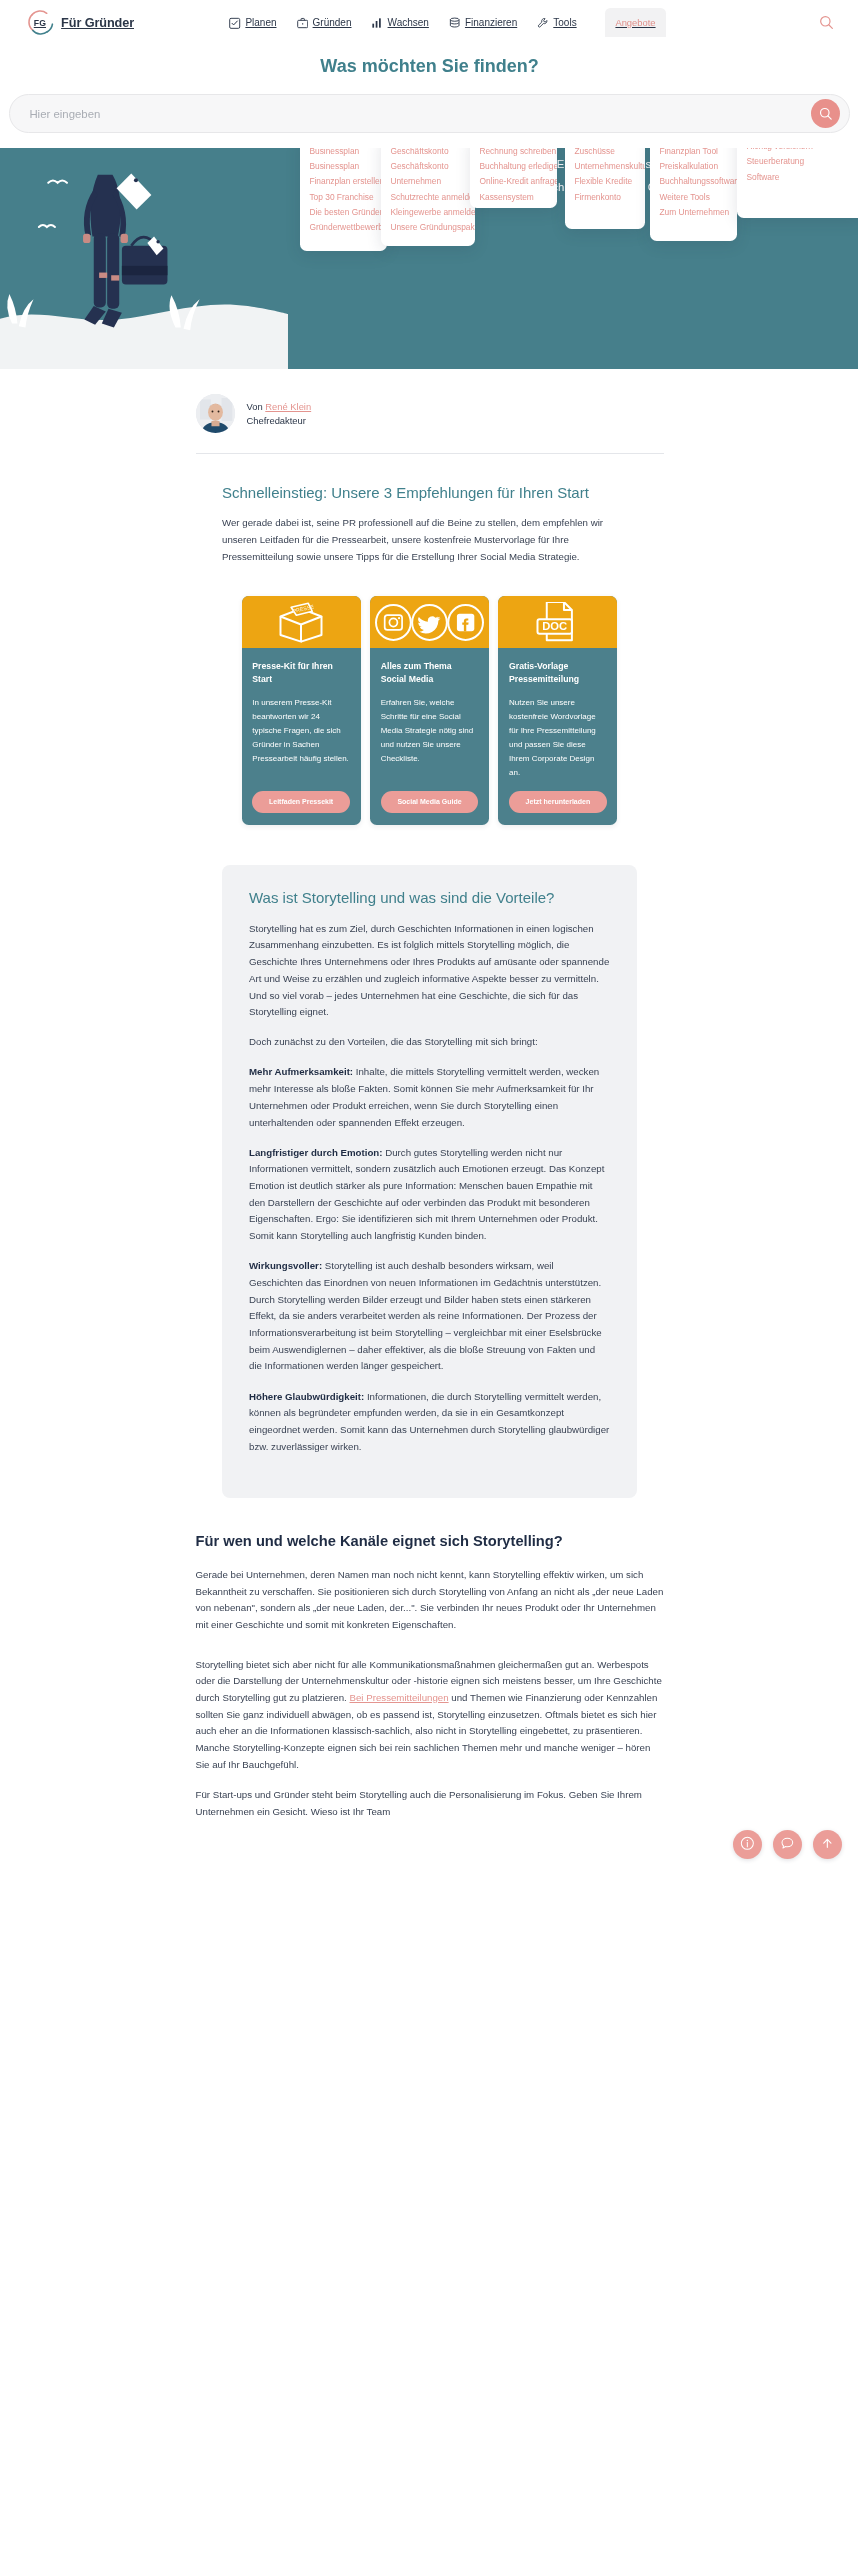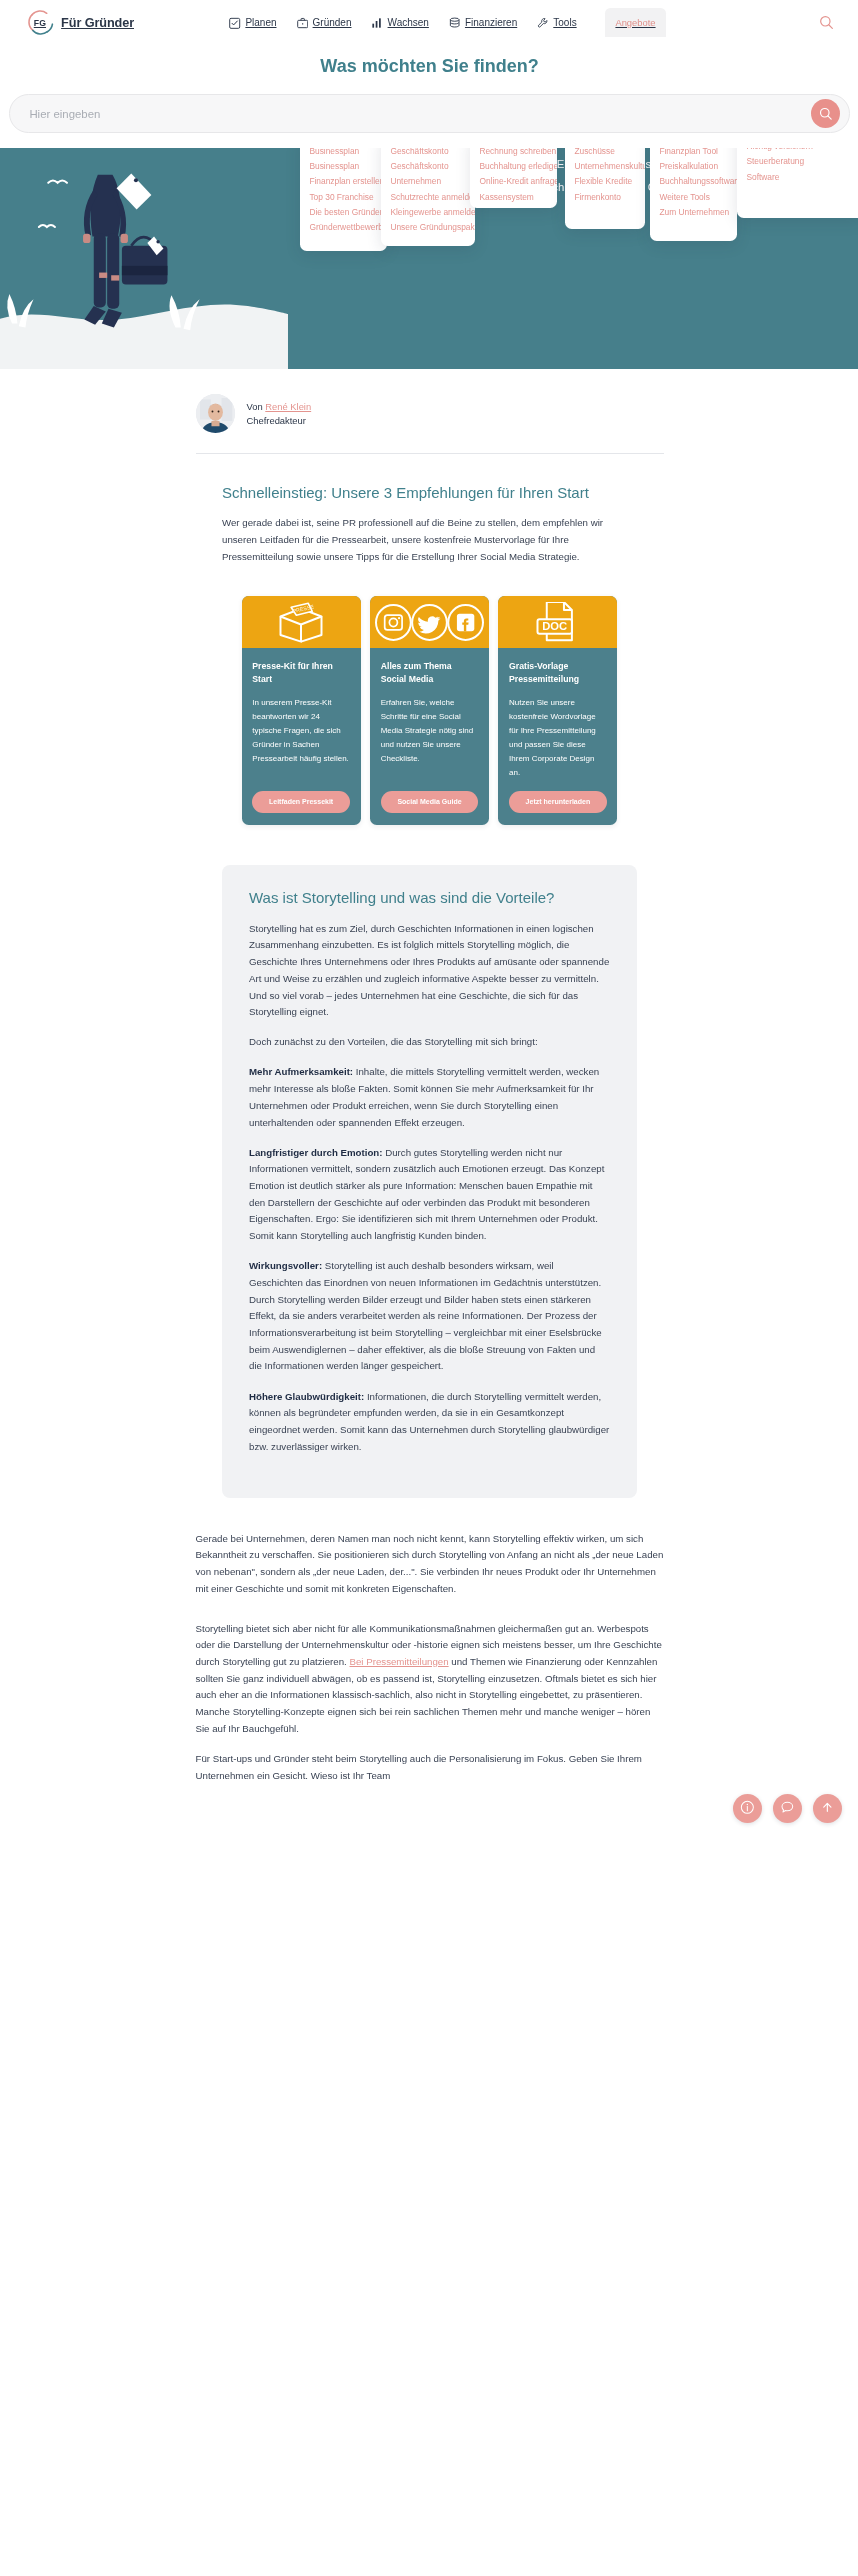--- a/index.html
+++ b/index.html
@@ -549,20 +549,21 @@
     </p>
     <p class="body lead">
       <strong>Wirkungsvoller:</strong><span> Storytelling ist auch deshalb besonders wirksam, weil Geschichten das Einordnen von neuen Informationen im Gedächtnis unterstützen. Durch Storytelling werden Bilder erzeugt und Bilder haben stets einen stärkeren Effekt, da sie anders verarbeitet werden als reine Informationen. Der Prozess der Informationsverarbeitung ist beim Storytelling – vergleichbar mit einer Eselsbrücke beim Auswendiglernen – daher effektiver, als die bloße Streuung von Fakten und die Informationen werden länger gespeichert.</span>
     </p>
     <p class="body lead">
       <strong>Höhere Glaubwürdigkeit:</strong><span> Informationen, die durch Storytelling vermittelt werden, können als begründeter empfunden werden, da sie in ein Gesamtkonzept eingeordnet werden. Somit kann das Unternehmen durch Storytelling glaubwürdiger bzw. zuverlässiger wirken.</span>
     </p>
   </section>
 
   <section class="wide">
+    <h2 class="dark">Für wen und welche Kanäle eignet sich Storytelling?</h2>
     <p class="body">Gerade bei Unternehmen, deren Namen man noch nicht kennt, kann Storytelling effektiv wirken, um sich Bekanntheit zu verschaffen. Sie positionieren sich durch Storytelling von Anfang an nicht als „der neue Laden von nebenan", sondern als „der neue Laden, der...". Sie verbinden Ihr neues Produkt oder Ihr Unternehmen mit einer Geschichte und somit mit konkreten Eigenschaften.</p>
     <p class="body" style="margin-top:23px;">
       <span>Storytelling bietet sich aber nicht für alle Kommunikationsmaßnahmen gleichermaßen gut an. Werbespots oder die Darstellung der Unternehmenskultur oder -historie eignen sich meistens besser, um Ihre Geschichte durch Storytelling gut zu platzieren. </span><a>Bei Pressemitteilungen</a><span> und Themen wie Finanzierung oder Kennzahlen sollten Sie ganz individuell abwägen, ob es passend ist, Storytelling einzusetzen. Oftmals bietet es sich hier auch eher an die Informationen klassisch-sachlich, also nicht in Storytelling eingebettet, zu präsentieren. Manche Storytelling-Konzepte eignen sich bei rein sachlichen Themen mehr und manche weniger – hören Sie auf Ihr Bauchgefühl.</span>
     </p>
     <p class="body">Für Start-ups und Gründer steht beim Storytelling auch die Personalisierung im Fokus. Geben Sie Ihrem Unternehmen ein Gesicht. Wieso ist Ihr Team</p>
   </section>
 
 </main>
 
 <div class="fabs">

